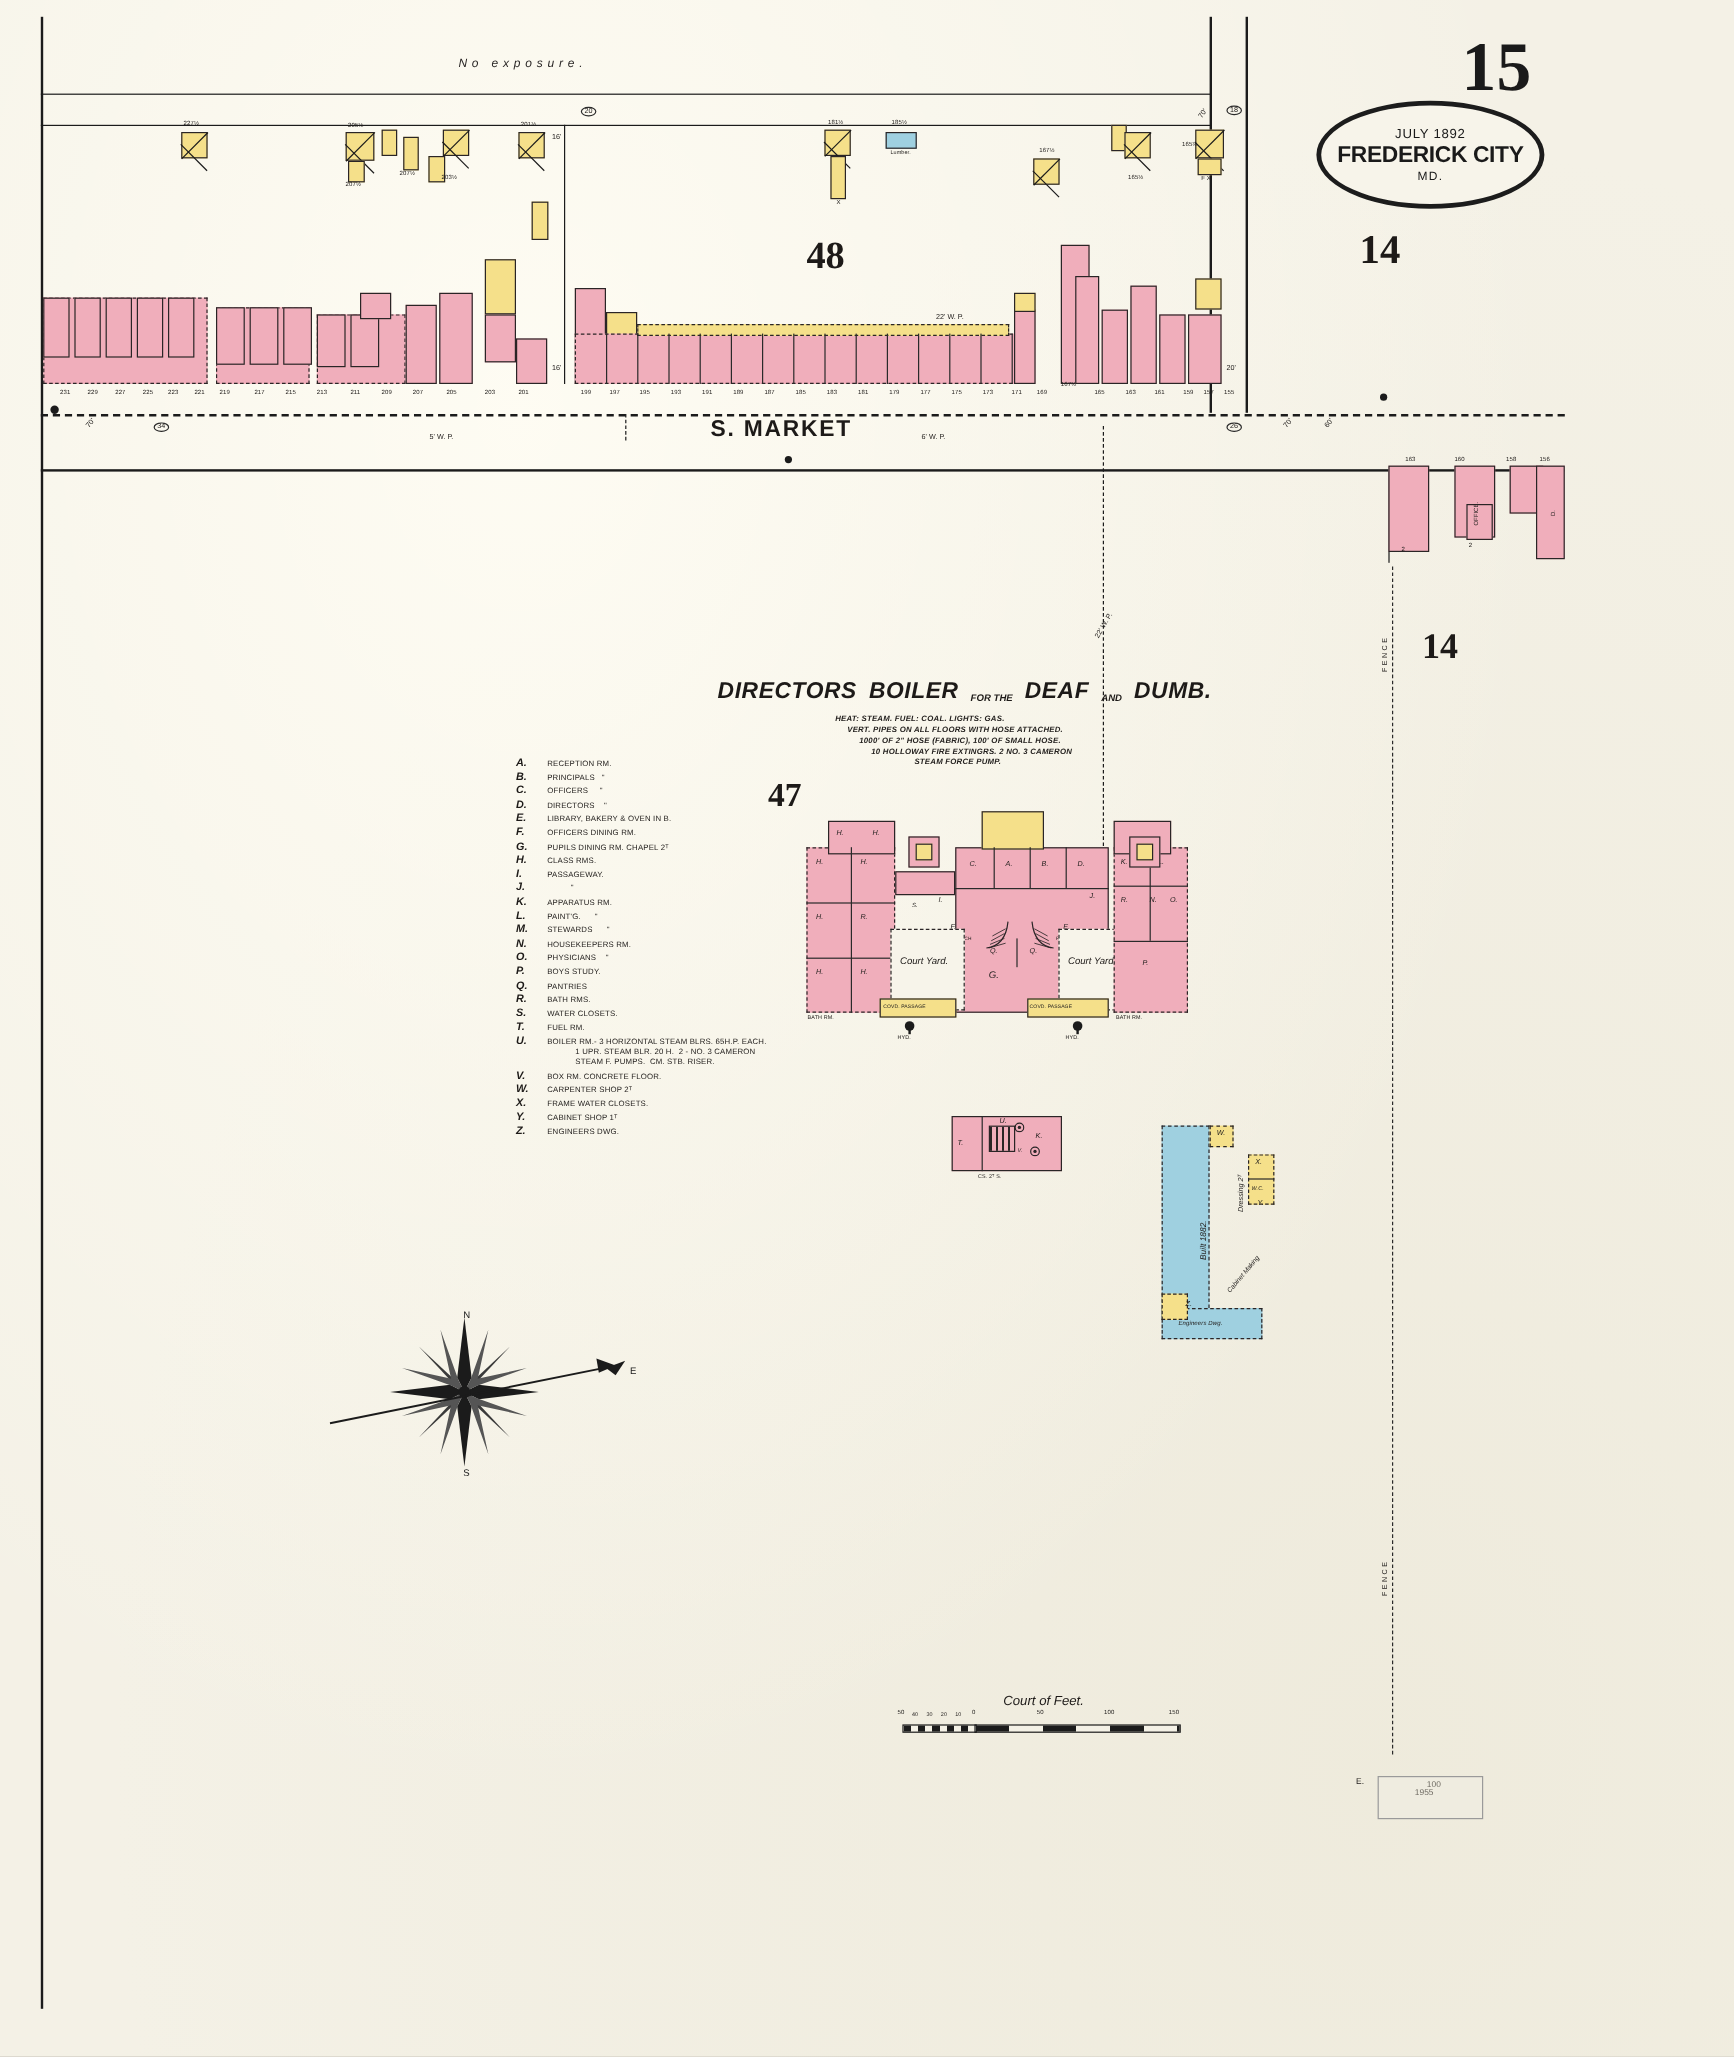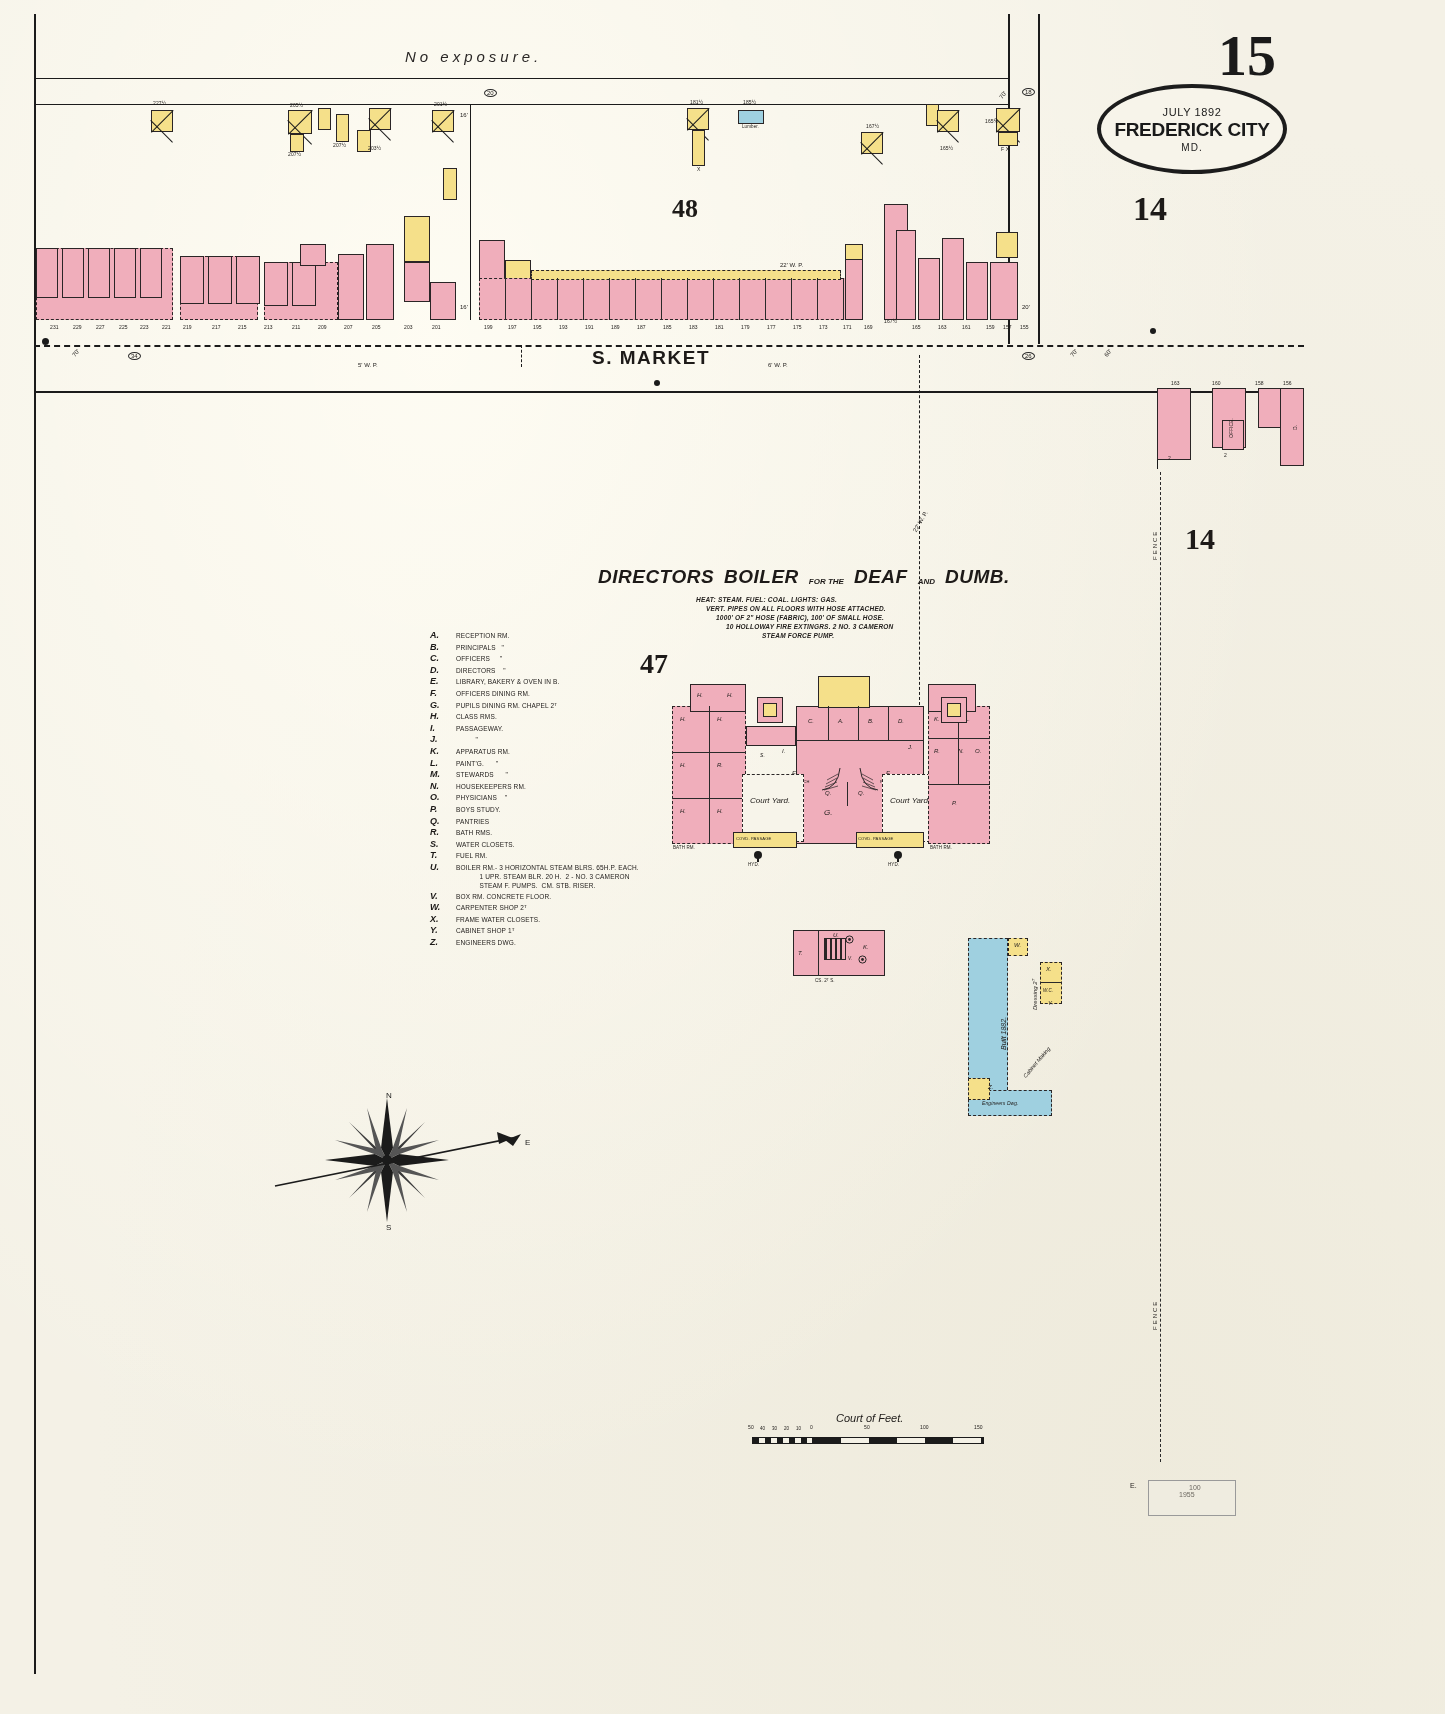--- a/index.html
+++ b/index.html
@@ -52,25 +52,25 @@
 
   <div class="sectnum" style="left:1133px;top:190px;font-size:34px;">14</div>
   <div class="sectnum" style="left:1185px;top:522px;font-size:30px;">14</div>
 
   <div class="ln" style="left:34px;top:14px;width:1.6px;height:1660px;"></div>
   <div class="ln" style="left:1008px;top:14px;width:1.6px;height:330px;"></div>
   <div class="ln" style="left:1038px;top:14px;width:1.6px;height:330px;"></div>
 
   <div class="ln" style="left:34px;top:78px;width:975px;height:1.4px;"></div>
   <div class="ln" style="left:34px;top:104px;width:975px;height:1.4px;"></div>
-  <div class="lbl italic" style="left:405px;top:48px;font-size:15px;letter-spacing:4px;color:#2a2726;">No exposure.</div>
+  <div class="lbl italic" style="left:382px;top:48px;font-size:10px;letter-spacing:4px;color:#2a2726;">No exposure.</div>
 
   <div class="ln" style="left:470px;top:104px;width:1.4px;height:216px;"></div>
 
-  <div class="sectnum" style="left:672px;top:194px;font-size:26px;">48</div>
+  <div class="sectnum" style="left:672px;top:194px;font-size:32px;">48</div>
 
   <div class="sectnum" style="left:640px;top:648px;font-size:28px;">47</div>
 
   <div class="blk yellow" style="left:151px;top:110px;width:22px;height:22px;"></div>
   <div class="ln" style="left:151px;top:120px;width:31px;height:1px;transform:rotate(45deg);transform-origin:0 0;"></div>
   <div class="ln" style="left:151px;top:132px;width:31px;height:1px;transform:rotate(-45deg);transform-origin:0 0;"></div>
   <div class="tiny" style="left:153px;top:100px;">227½</div>
 
   <div class="blk yellow" style="left:288px;top:110px;width:24px;height:24px;"></div>
   <div class="ln" style="left:288px;top:120px;width:34px;height:1px;transform:rotate(45deg);transform-origin:0 0;"></div>

